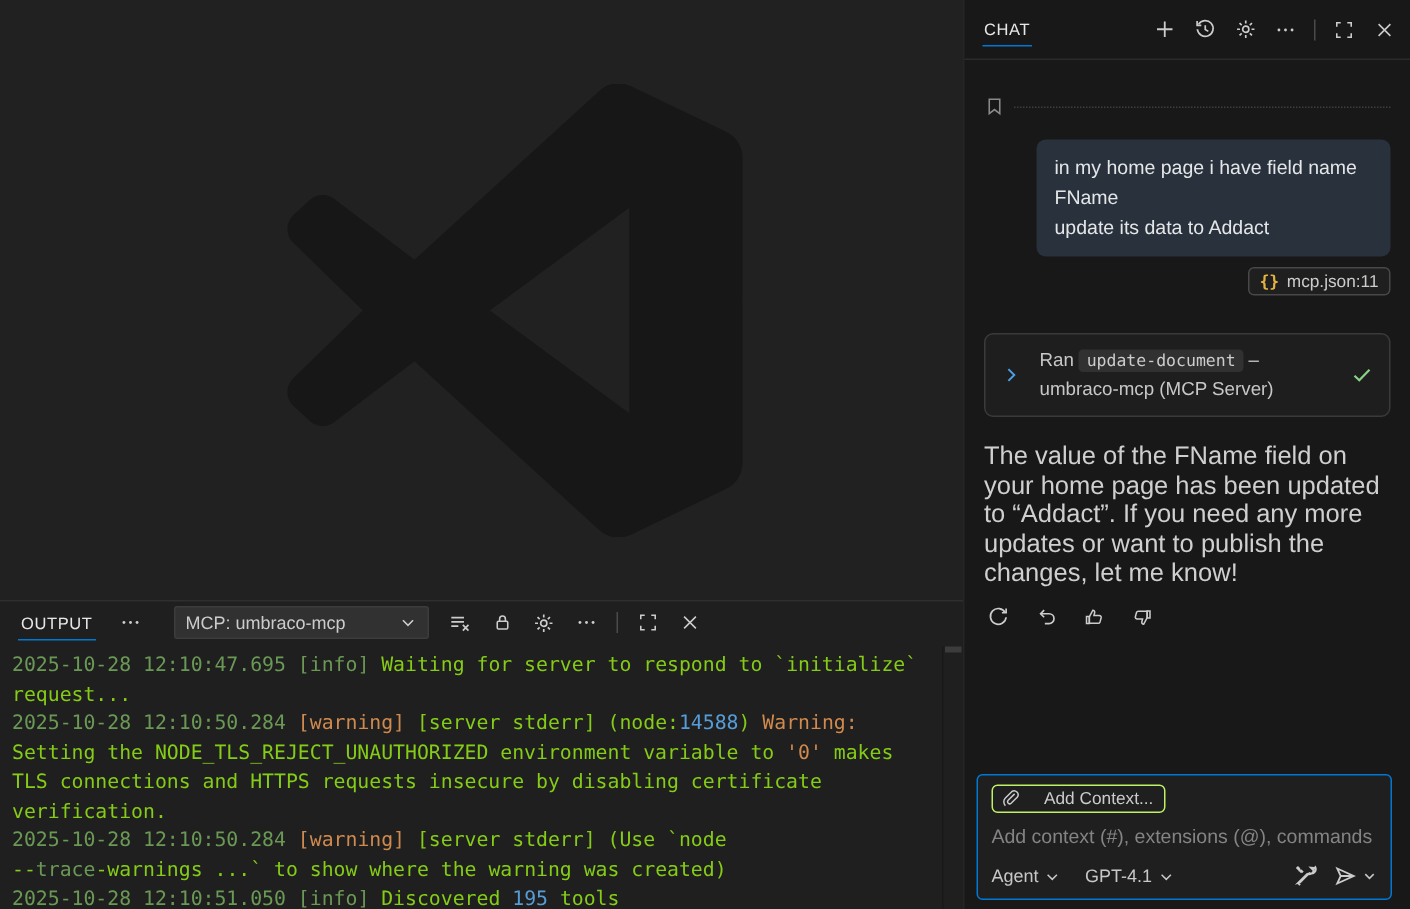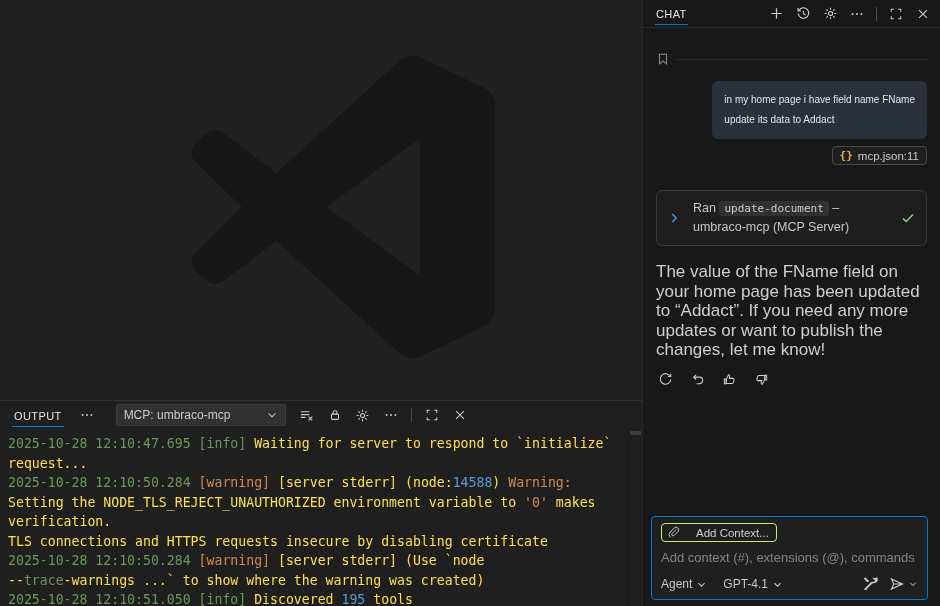--- a/index.html
+++ b/index.html
@@ -51,52 +51,52 @@
   .hdr-actions { display:flex; align-items:center; gap:10px; margin-left:12px; }
   .icon-btn { display:flex; align-items:center; justify-content:center; width:18px; height:18px; cursor:pointer; }
   .sep { width:1px; height:14px; background:#4a4a4a; margin:0 1px; }
 
   .log {
     position:relative; height:177px; overflow:hidden;
     padding:5px 8px 0 8px;
     font-family:"DejaVu Sans Mono", monospace; font-size:13.2px; line-height:19.5px;
     white-space:nowrap;
   }
-  .log .c-w { color:#fde047; }
+  .log .c-w { color:#84cc16; }
   .log .c-g { color:#6a9955; }
   .log .c-o { color:#d08a4e; }
   .log .c-b { color:#569cd6; }
   .out-scrollbar { position:absolute; right:0; top:28px; bottom:0; width:14px; }
   .out-scrollbar .edge { position:absolute; left:0; top:2px; bottom:0; width:1px; background:#191919; }
   .out-scrollbar .thumb { position:absolute; left:2px; top:2px; width:11px; height:4px; background:#3c3c3c; }
 
   
   .chat {
     position:absolute; left:642px; top:0; width:298px; height:606px;
     background:#181818; border-left:1px solid #252525;
     display:flex; flex-direction:column;
   }
   .chat-header {
-    display:flex; align-items:center; height:28px; padding:0 8px 0 12px;
+    display:flex; align-items:center; height:40px; padding:0 8px 0 12px;
     border-bottom:1px solid #2b2b2b; flex:none;
   }
   .chat-tab {
     font-size:11px; letter-spacing:.4px; color:#e7e7e7;
     padding:6px 1px 4px 1px; border-bottom:1px solid #0078d4; cursor:pointer;
   }
   .chat-hdr-actions { display:flex; align-items:center; gap:9px; margin-left:auto; }
 
   .chat-body { flex:1; padding:0 13px; display:flex; flex-direction:column; overflow:hidden; }
   .bookmark-row { display:flex; align-items:center; gap:6px; margin-top:24px; }
   .dotted { flex:1; border-top:1px dotted #3d3d3d; }
 
   .bubble {
     align-self:flex-end; max-width:236px; margin-top:15px;
     background:#28313c; color:#e4e6e8; border-radius:6px;
-    padding:9px 12px; line-height:20px; font-size:10px;
+    padding:9px 12px; line-height:20px; font-size:13px;
   }
   .attach-row { align-self:flex-end; margin-top:7px; }
   .attach-chip {
     display:inline-flex; align-items:center; gap:5px;
     border:1px solid #484848; border-radius:4px; background:#1f1f1f;
     padding:2px 7px; font-size:11.5px; color:#cccccc; cursor:pointer;
   }
   .brace-icon { color:#e2b341; font-family:"DejaVu Sans Mono", monospace; font-size:11px; font-weight:bold; }
 
   .tool-card {
@@ -211,22 +211,22 @@
               <path fill="none" stroke="#cccccc" stroke-width="1.2" d="M3.5 3.5l9 9M12.5 3.5l-9 9"></path>
             </svg>
         </div>
       </div>
     </div>
     <div class="log">
         <div class="log-line"><span class="c-g">2025-10-28 12:10:47.695 </span><span class="c-g">[info] </span><span class="c-w">Waiting for server to respond to `initialize`</span></div>
         <div class="log-line"><span class="c-w">request...</span></div>
         <div class="log-line"><span class="c-g">2025-10-28 12:10:50.284 </span><span class="c-o">[warning] </span><span class="c-w">[server stderr] (node:</span><span class="c-b">14588</span><span class="c-w">) </span><span class="c-o">Warning:</span></div>
         <div class="log-line"><span class="c-w">Setting the NODE_TLS_REJECT_UNAUTHORIZED environment variable to </span><span class="c-o">'0'</span><span class="c-w"> makes</span></div>
+        <div class="log-line"><span class="c-w">TLS connections and HTTPS requests insecure by disabling certificate</span></div>
         <div class="log-line"><span class="c-w">verification.</span></div>
-        <div class="log-line"><span class="c-w">TLS connections and HTTPS requests insecure by disabling certificate</span></div>
         <div class="log-line"><span class="c-g">2025-10-28 12:10:50.284 </span><span class="c-o">[warning] </span><span class="c-w">[server stderr] (Use `node</span></div>
         <div class="log-line"><span class="c-w">--</span><span class="c-g">trace</span><span class="c-w">-warnings ...` to show where the warning was created)</span></div>
         <div class="log-line"><span class="c-g">2025-10-28 12:10:51.050 </span><span class="c-g">[info] </span><span class="c-w">Discovered </span><span class="c-b">195</span><span class="c-w"> tools</span></div>
       </div>
     <div class="out-scrollbar">
       <div class="edge"></div>
         <div class="thumb"></div>
     </div>
   </div>
 

